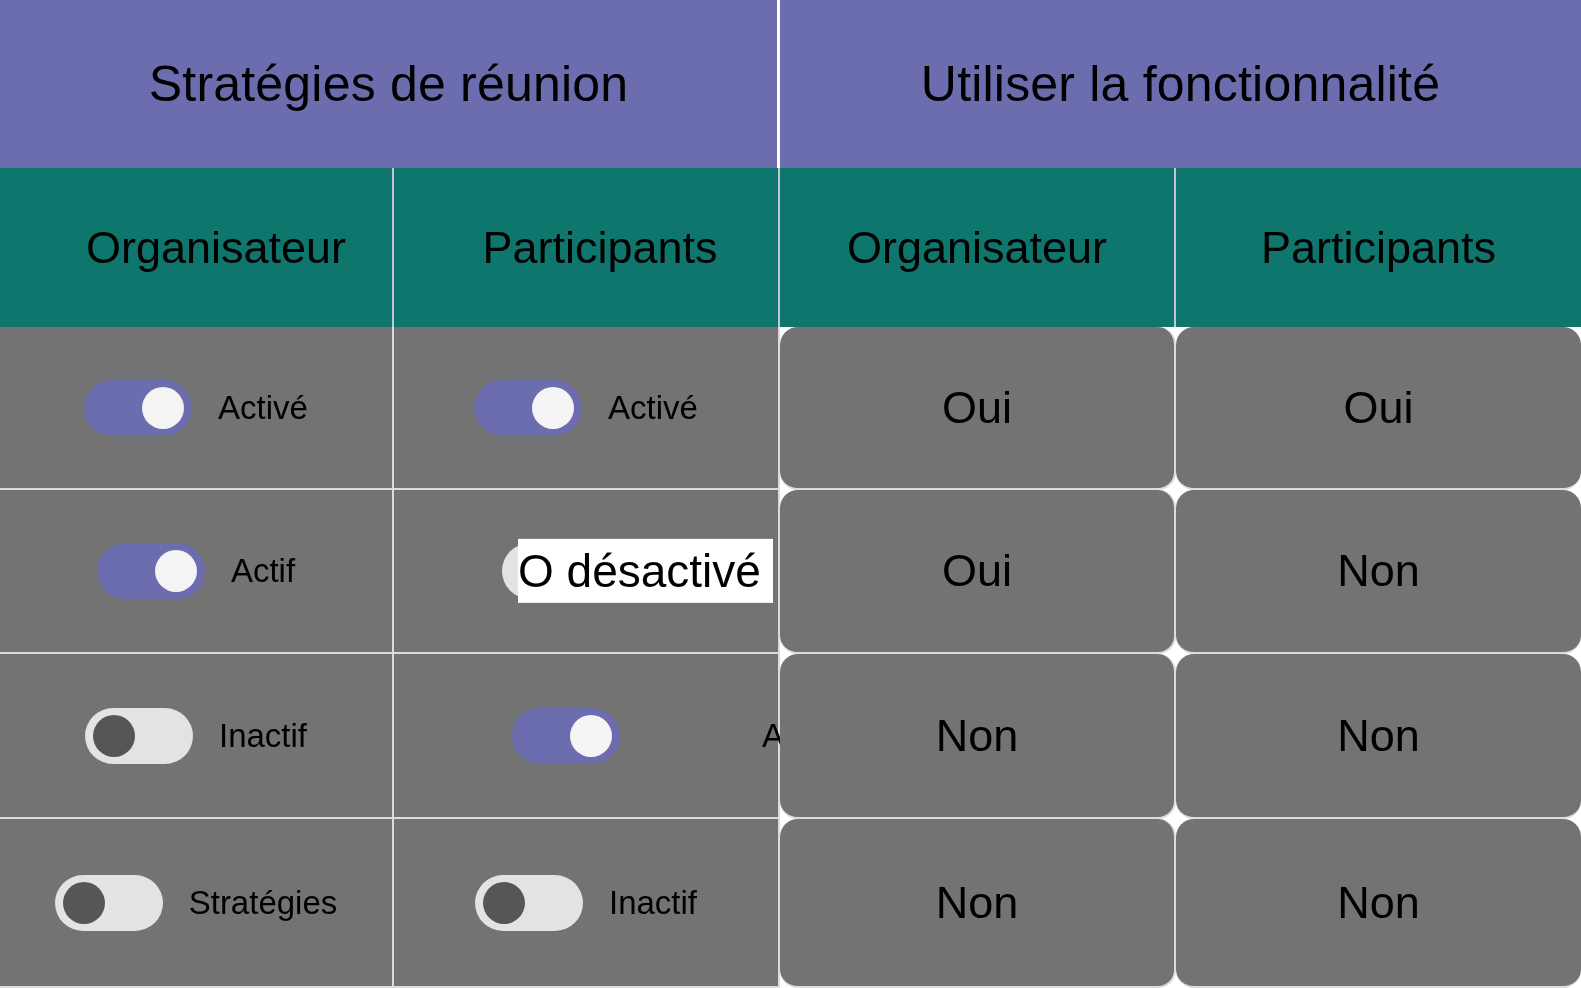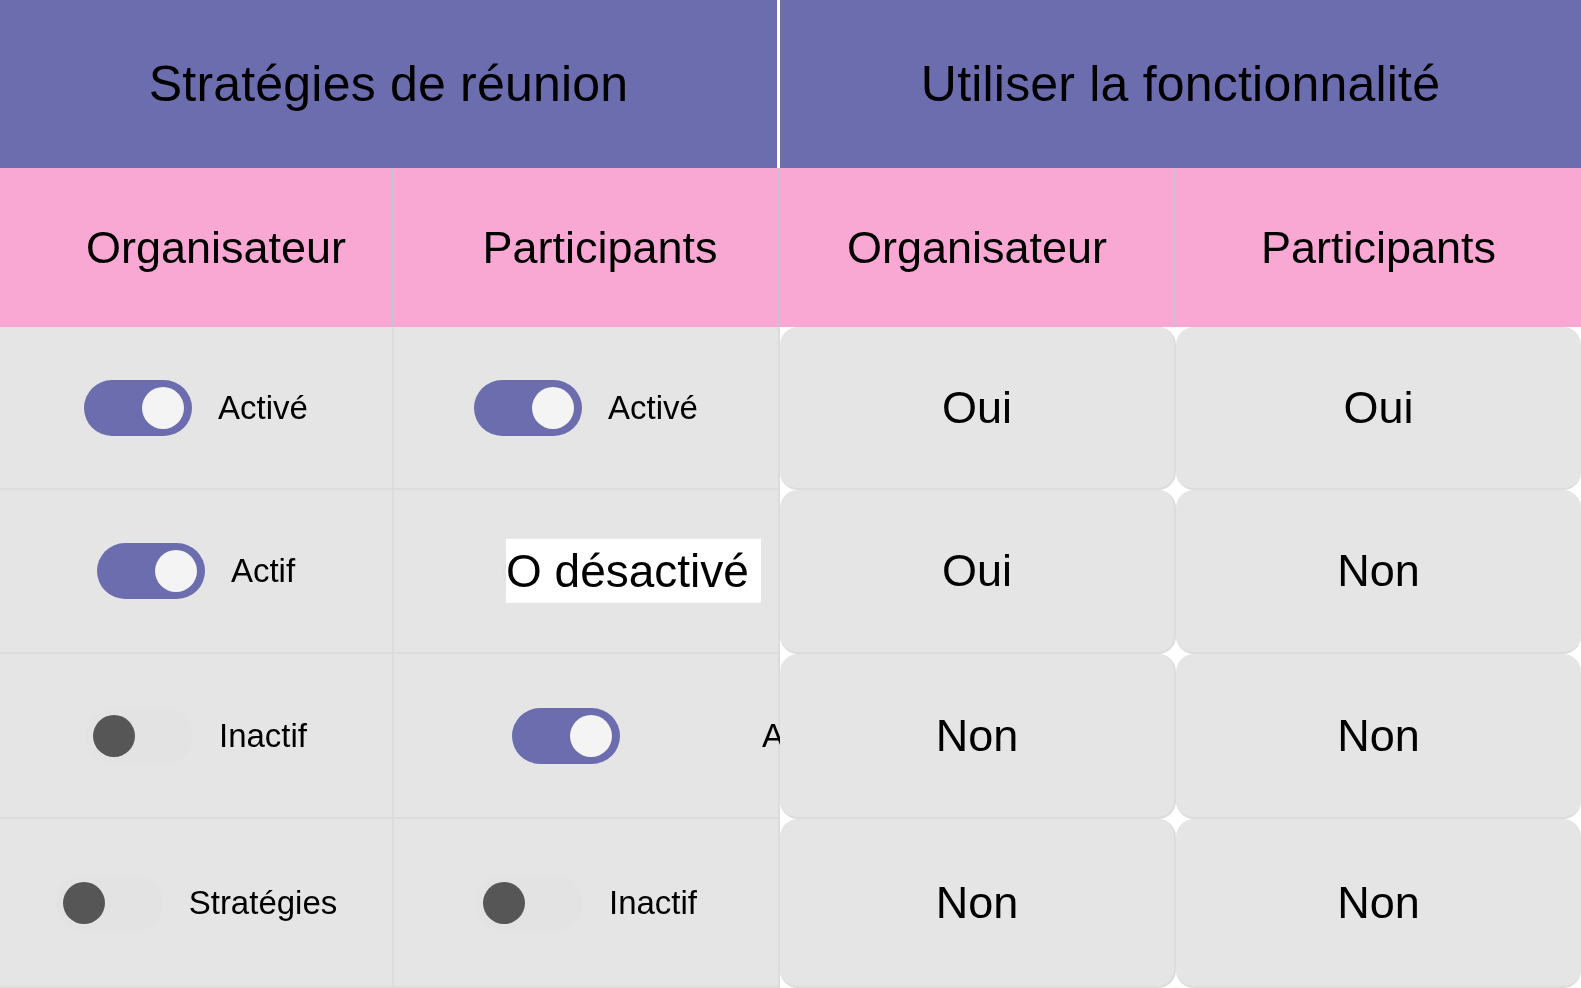--- a/index.html
+++ b/index.html
@@ -36,41 +36,41 @@
     font-size: 50px;
     line-height: 1;
     letter-spacing: 0.2px;
     box-sizing: border-box;
   }
   .hdr-top.left  { grid-column: 1 / span 2; grid-row: 1; border-right: 3px solid #ffffff; }
   .hdr-top.right { grid-column: 3 / span 2; grid-row: 1; }
 
   
   .hdr-sub {
-    background: #f9a8d4;
+    background: #0f766e;
     display: flex;
     align-items: center;
     justify-content: center;
     color: #000000;
     font-size: 45px;
     line-height: 1;
     box-sizing: border-box;
     border-right: 2px solid #c3c4d8;
     position: relative;
   }
   .hdr-sub.last { border-right: none; }
   .hdr-sub span { white-space: nowrap; }
 
   
   .hdr-sub.ovf-right span { position: relative; left: 20px; }
   .hdr-sub.ovf-left  span { position: relative; left: 14px; }
 
   
   .cell {
-    background: #e5e5e5;
+    background: #737373;
     box-sizing: border-box;
     border-right: 2px solid #dcdcdc;
     border-bottom: 2px solid #dcdcdc;
     display: flex;
     align-items: center;
     position: relative;
   }
   .cell.nob { border-right: none; }
   .cell.center {
     justify-content: center;
@@ -127,21 +127,21 @@
   
   .cell.overlay {
     justify-content: flex-start;
     padding-left: 108px;
   }
   .cell.overlay .switch {
     box-shadow: none;
   }
   .cell.overlay .ov-text {
     position: absolute;
-    left: 112px;
+    left: 124px;
     top: 50%;
     transform: translateY(-50%);
     background: #ffffff;
     color: #000;
     font-size: 46px;
     line-height: 1.05;
     white-space: nowrap;
     padding: 2px 0 2px 0;
     box-shadow: 6px 0 0 6px #ffffff;
   }

